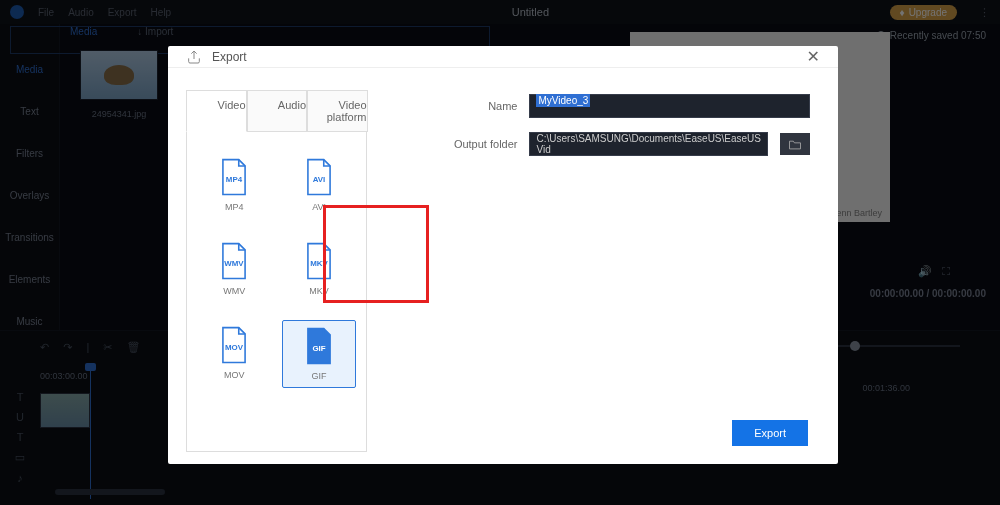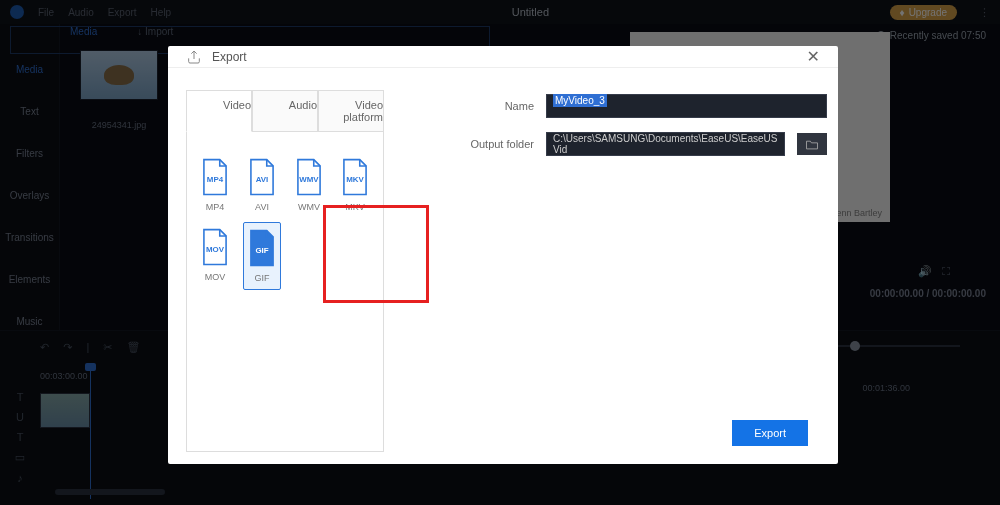--- a/index.html
+++ b/index.html
@@ -17,21 +17,21 @@
 
 .app-body { display:flex; height:calc(100% - 24px); }
 .left-col { width:60px; background:#0c0f15; border-right:1px solid #131822; padding-top:30px; }
 .left-tab { height:30px; display:flex; align-items:center; justify-content:center; font-size:10px; color:#7a8294; margin-bottom:12px; }
 .media-header { position:absolute; top:26px; left:70px; display:flex; gap:40px; font-size:10px; color:#5c6679; }
 .media-header .active { color:#2f6fd3; }
 
 .thumb-area { position:absolute; top:50px; left:80px; }
 .thumb { width:78px; height:50px; background:linear-gradient(#b3cde6,#7ea6c9); border:1px solid #1b2330; display:flex; align-items:center; justify-content:center; }
 .duck { width:30px; height:20px; background:#8a6f4a; border-radius:50% 50% 40% 40%; position:relative; }
-.thumb-label { font-size:9px; color:#6a7386; margin-top:20px; text-align:center; }
+.thumb-label { font-size:9px; color:#6a7386; margin-top:9px; text-align:center; }
 
 .border-hl { position:absolute; top:26px; left:10px; width:480px; height:28px; border:1px solid #1e3a68; }
 
 .preview { position:absolute; top:32px; right:110px; width:260px; height:190px; background:#f5f5f5; }
 .preview-credit { position:absolute; bottom:4px; right:8px; font-size:9px; color:#888; }
 
 .media-ctrl { position:absolute; top:265px; right:50px; display:flex; gap:10px; align-items:center; color:#6a7386; }
 .time-readout { position:absolute; top:288px; right:14px; font-size:10px; color:#7a8294;font-weight:bold; }
 
 .timeline { position:absolute; bottom:0; left:0; right:0; height:175px; background:#0c0f15; border-top:1px solid #131822; }
@@ -55,21 +55,21 @@
 .export-icon { width:16px; height:16px; margin-right:10px; }
 .dlg-title { font-size:12px; color:#555; }
 .close-x { margin-left:auto; font-size:16px; color:#666; cursor:pointer; }
 
 .dlg-body { flex:1; display:flex; padding:22px 28px 12px 18px; gap:24px; }
 .left-panel { width:235px; }
 .tabs { display:flex; background:#fff; }
 .tab { flex:1; text-align:right; font-size:11px; color:#666; padding:8px 0; border:1px solid #ddd; background:#fafafa; cursor:pointer; }
 .tab.active { background:#fff; border-bottom:1px solid #fff; }
 .formats-box { border:1px solid #ddd; border-top:none; height:320px; padding:20px 10px; }
-.formats { display:grid; grid-template-columns:repeat(4,1fr); gap:4px 10px; }
+.formats { display:grid; grid-template-columns:repeat(2,1fr); gap:18px 10px; }
 .fmt { display:flex; flex-direction:column; align-items:center; gap:6px; cursor:pointer; padding:6px 2px; }
 .fmt.selected { background:#e8f2fd; border:1px solid #2f79db; border-radius:2px; }
 .file-icon { width:32px; height:38px; position:relative; }
 .file-icon svg { width:100%; height:100%; }
 .fmt-label { font-size:9px; color:#777; }
 .highlight-box { position:absolute; top:205px; left:323px; width:106px; height:98px; border:3px solid #e62020; pointer-events:none; }
 
 .right-panel { flex:1; padding-top:4px; display:flex; flex-direction:column; gap:14px; }
 .field { display:flex; align-items:center; gap:12px;margin-left:46px; }
 .field-lbl { width:80px; text-align:right; font-size:11px; color:#666; }

